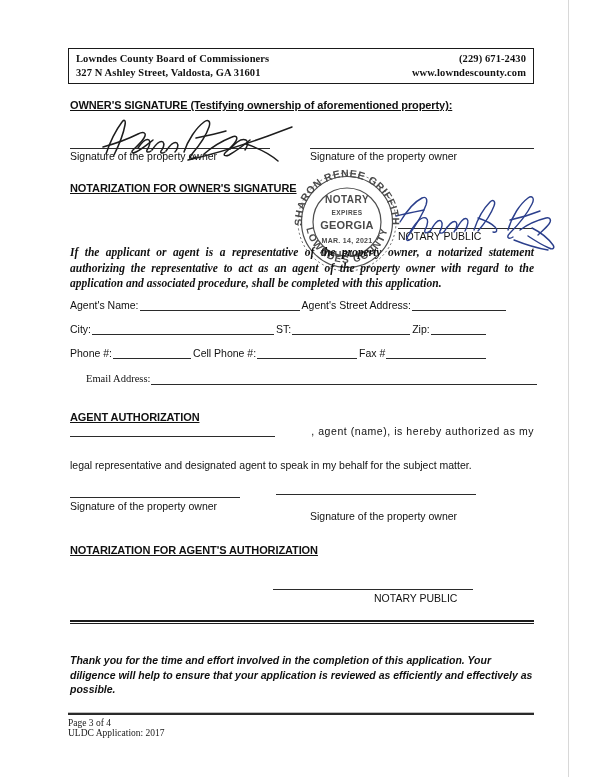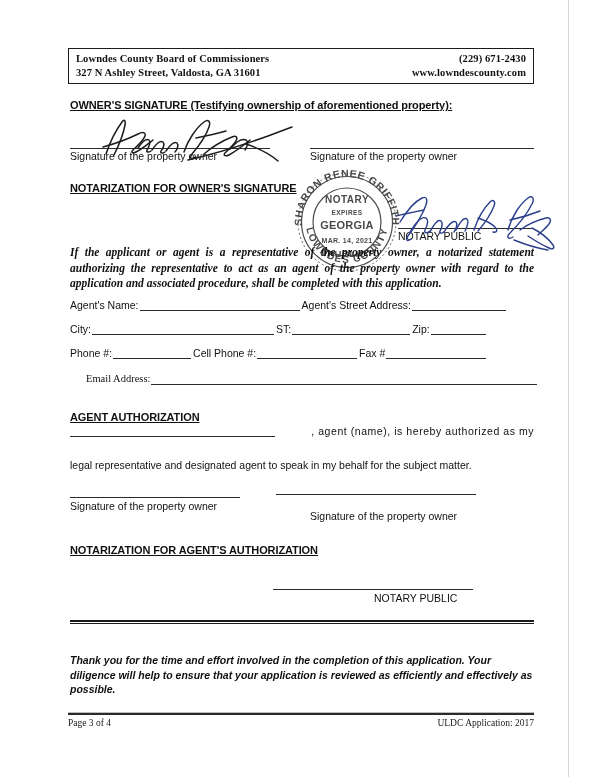--- a/index.html
+++ b/index.html
@@ -133,20 +133,21 @@
   
   .footer-row {
     position: absolute;
     left: 68px;
     width: 466px;
     display: flex;
     justify-content: space-between;
     font-family: "Liberation Serif", serif;
     font-size: 9.5px;
     color: #1a1a1a;
+    flex-direction: column;
   }
 
   
   .sig {
     position: absolute;
     pointer-events: none;
   }
   .sig svg { display: block; overflow: visible; }
 
   

